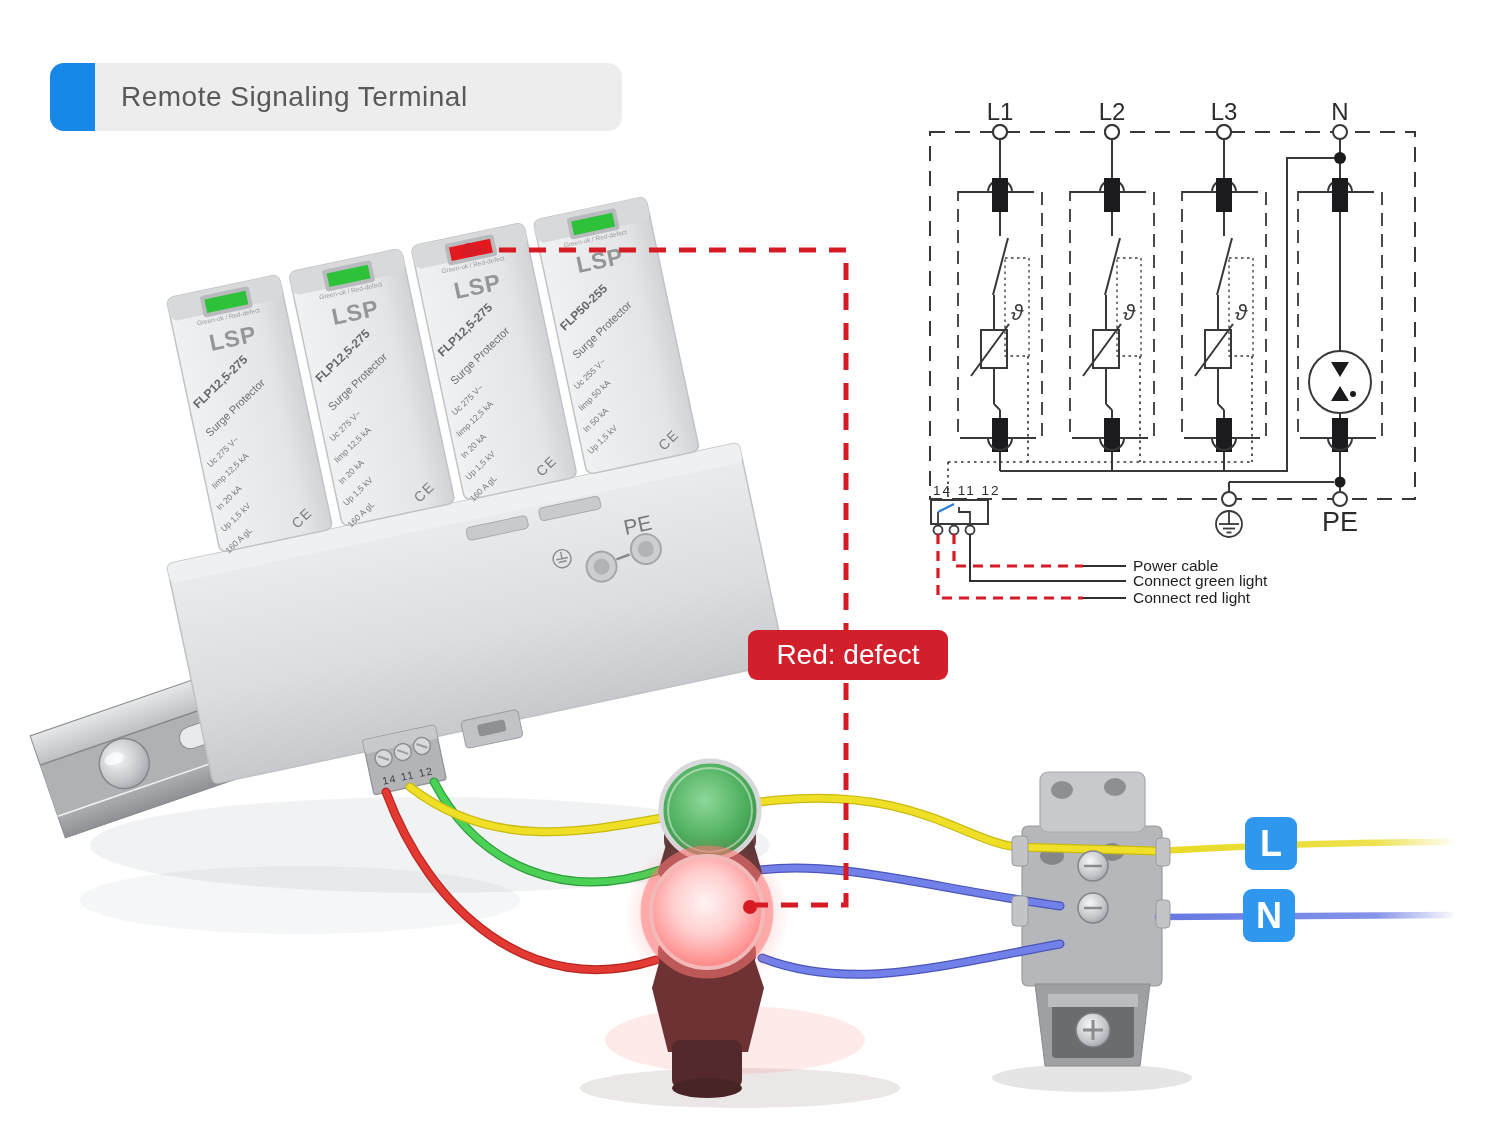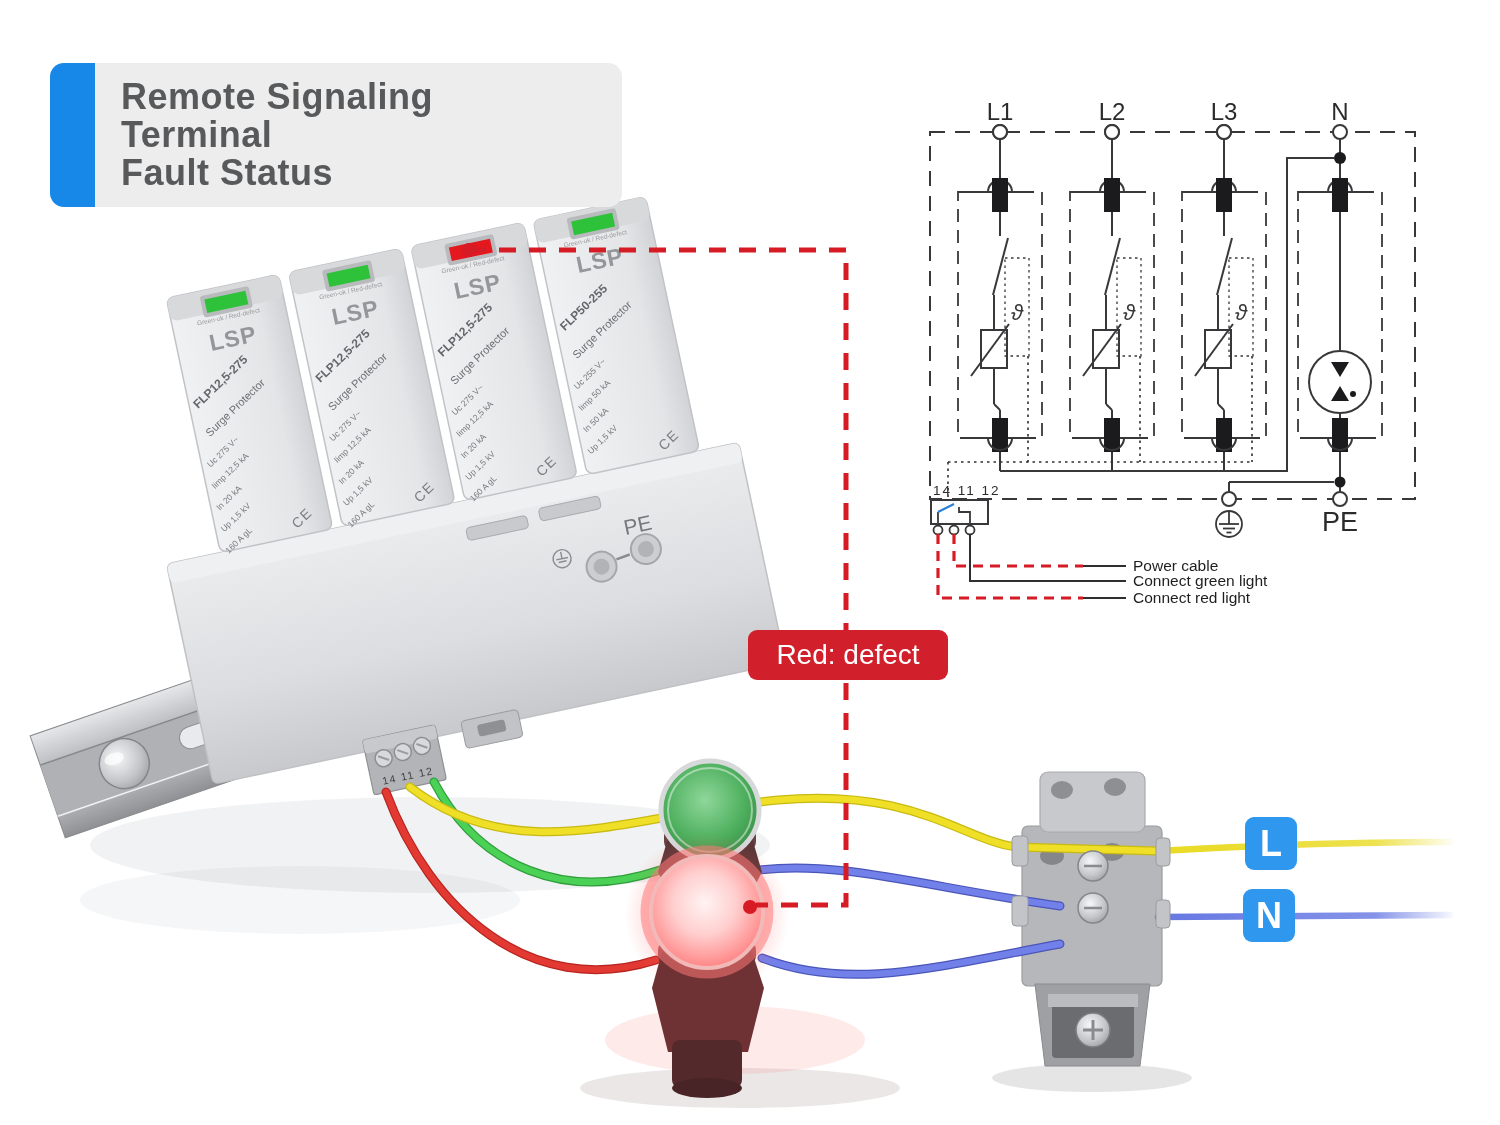--- a/index.html
+++ b/index.html
@@ -4,21 +4,21 @@
 <style>
   html,body{margin:0;padding:0;background:#fff;}
   #canvas{position:relative;width:1500px;height:1125px;background:#ffffff;overflow:hidden;
           font-family:"Liberation Sans",sans-serif;}
   #scene{position:absolute;left:0;top:0;}
   
   #title-card{position:absolute;left:50px;top:63px;width:572px;display:flex;
               border-radius:14px;overflow:hidden;}
   #title-accent{width:45px;background:#1787e8;}
   #title-body{flex:1;background:#ededee;padding:15px 30px 15px 26px;}
-  #title-body .tl{display:block;font-size:36px;line-height:38px;font-weight:700;color:#58595b;
+  #title-body .tl{display:block;font-size:28px;line-height:38px;font-weight:400;color:#58595b;
                   letter-spacing:.5px;}
   svg text{font-family:"Liberation Sans",sans-serif;}
 </style>
 </head>
 <body>
 <div id="canvas">
 
 <svg id="scene" width="1500" height="1125" viewBox="0 0 1500 1125">
   <defs>
     <linearGradient id="railG" x1="0" y1="0" x2="0" y2="1">
@@ -398,17 +398,16 @@
   <g>
     <rect x="1243" y="889" width="52" height="53" rx="9" fill="#2f97ee"></rect>
     <text x="1269" y="928" text-anchor="middle" font-size="36" font-weight="700" fill="#ffffff">N</text>
   </g>
 </svg>
 
 <div id="title-card">
   <div id="title-accent"></div>
   <div id="title-body">
     <span class="tl">Remote Signaling Terminal</span>
-    <span class="tl">Fault Status</span>
   </div>
 </div>
 
 </div>
 
 </body></html>

